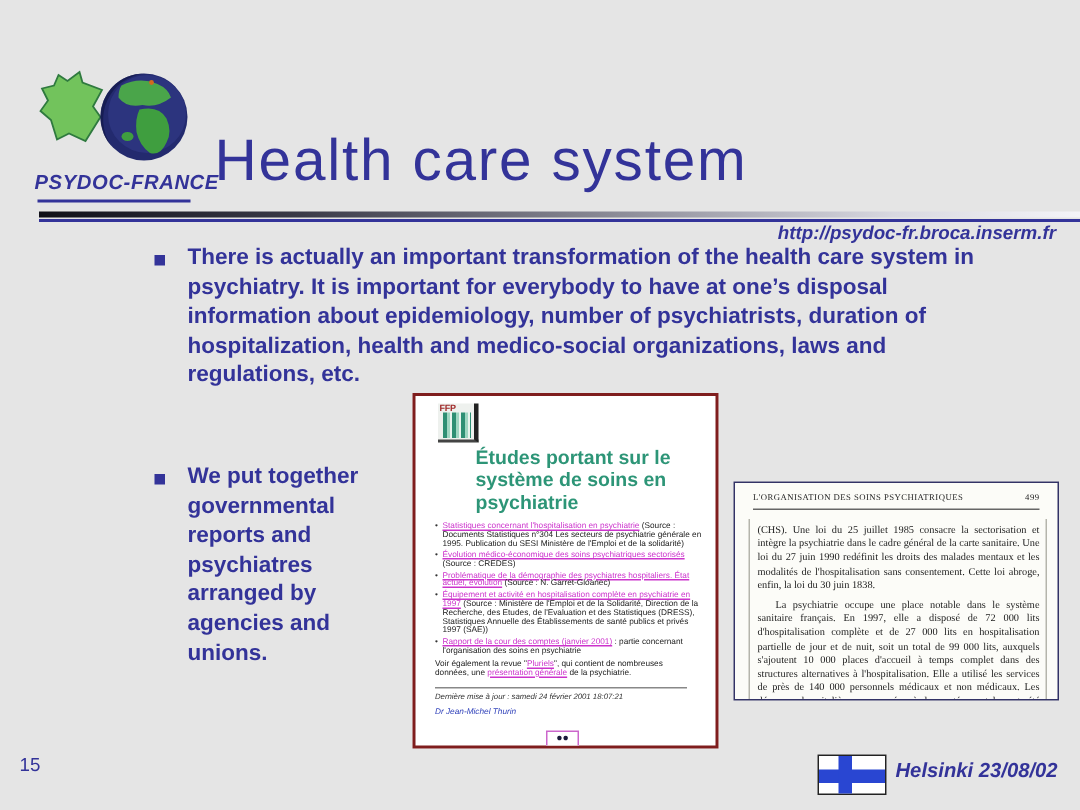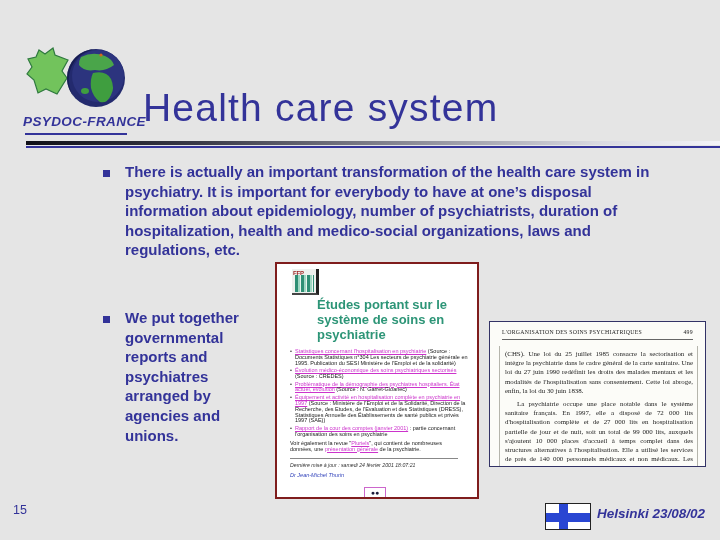--- a/index.html
+++ b/index.html
@@ -126,20 +126,21 @@
     <ellipse cx="22" cy="44" rx="4" ry="3" fill="#3f9e3f"></ellipse>
     <circle cx="38" cy="8" r="1.6" fill="#d2691e"></circle>
     <path d="M33,2 a29,29 0 0 0 -22,48 a31,31 0 0 1 22,-48 z" fill="#141a4d" opacity="0.8"></path>
   </svg>
   <div class="abs logo-text">PSYDOC-FRANCE</div>
   <div class="abs logo-underline"></div>
 
   <div class="abs title">Health care system</div>
   <div class="abs divider-gradient"></div>
   <div class="abs divider-line"></div>
+  <div class="abs url">http://psydoc-fr.broca.inserm.fr</div>
 
   <div class="abs marker m1"></div>
   <div class="abs btext b1">There is actually an important transformation of the health care system in
 psychiatry. It is important for everybody to have at one’s disposal
 information about epidemiology,  number of psychiatrists, duration of
 hospitalization, health and medico-social organizations, laws and
 regulations, etc.</div>
 
   <div class="abs marker m2"></div>
   <div class="abs btext b2">We put together

